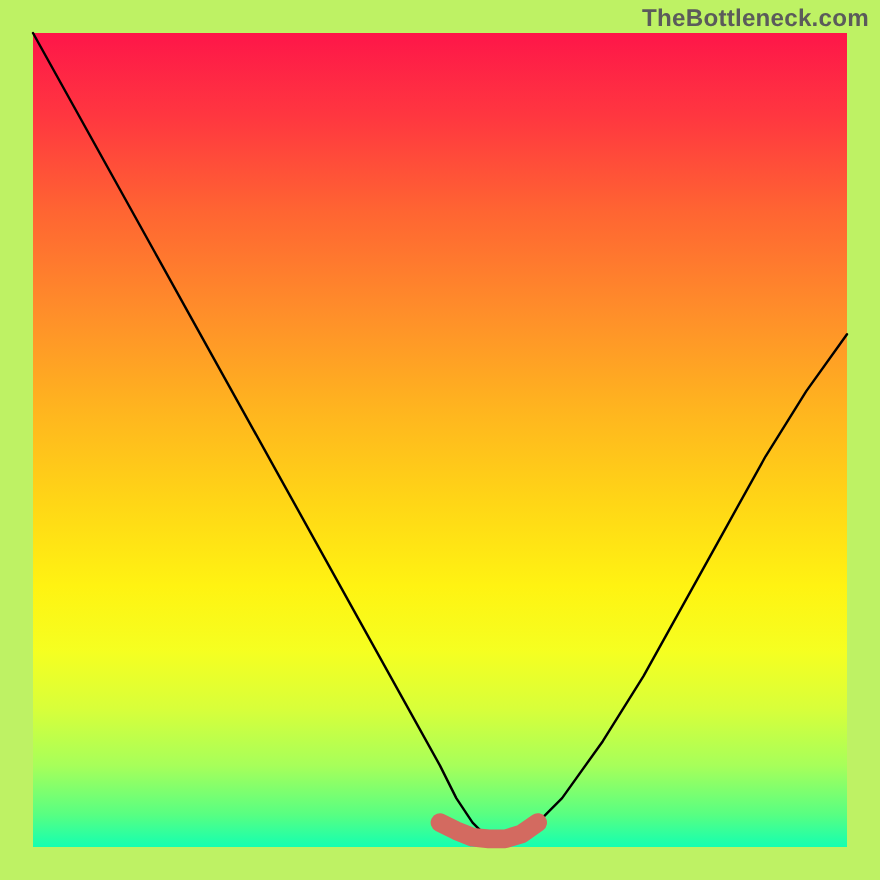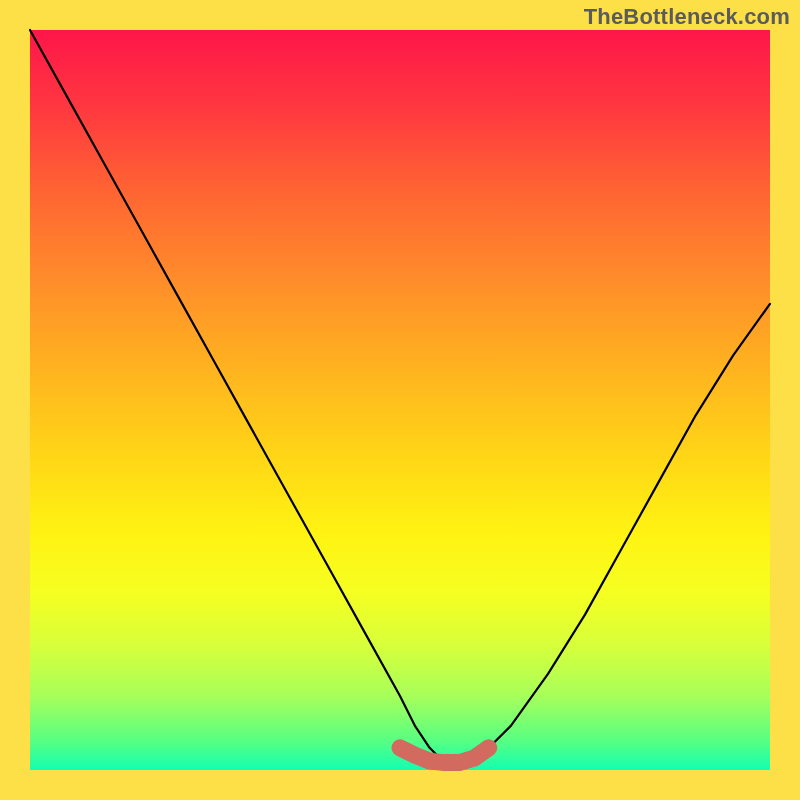--- a/index.html
+++ b/index.html
@@ -8,21 +8,21 @@
     width: 800px;
     height: 800px;
     background: #000;
     overflow: hidden;
     font-family: Arial, Helvetica, sans-serif;
   }
   .outer {
     position: relative;
     width: 800px;
     height: 800px;
-    background: #fde047;
+    background: #bef264;
   }
   .watermark {
     position: absolute;
     top: 4px;
     right: 10px;
     color: #5b5b5b;
     font-size: 22px;
     font-weight: 600;
     letter-spacing: 0.2px;
     z-index: 5;

